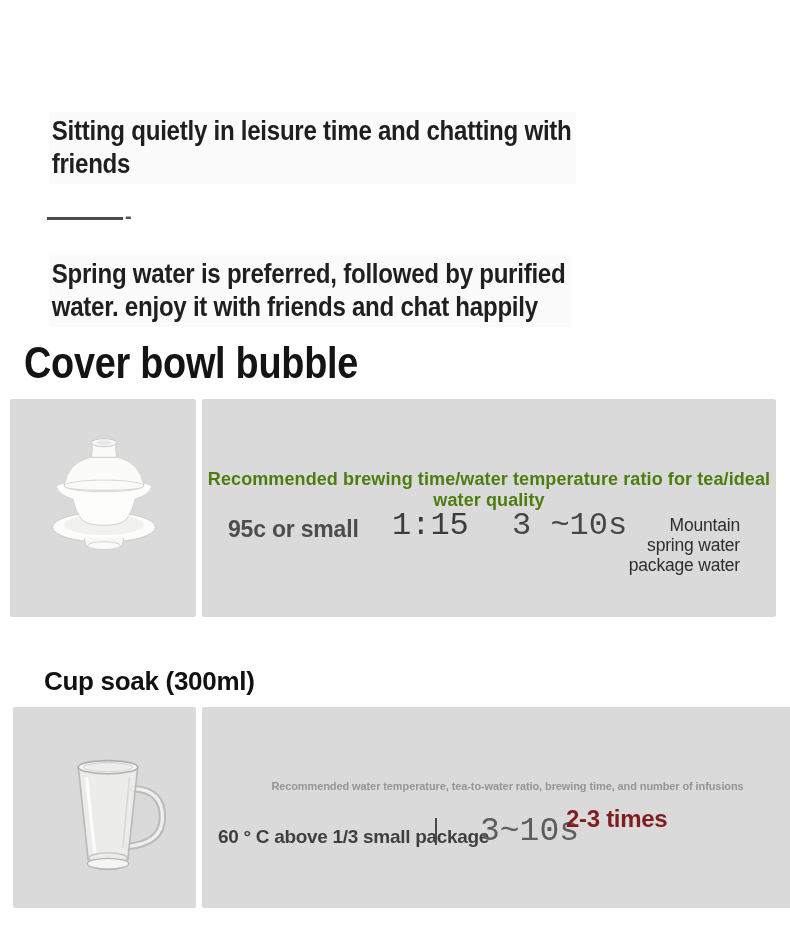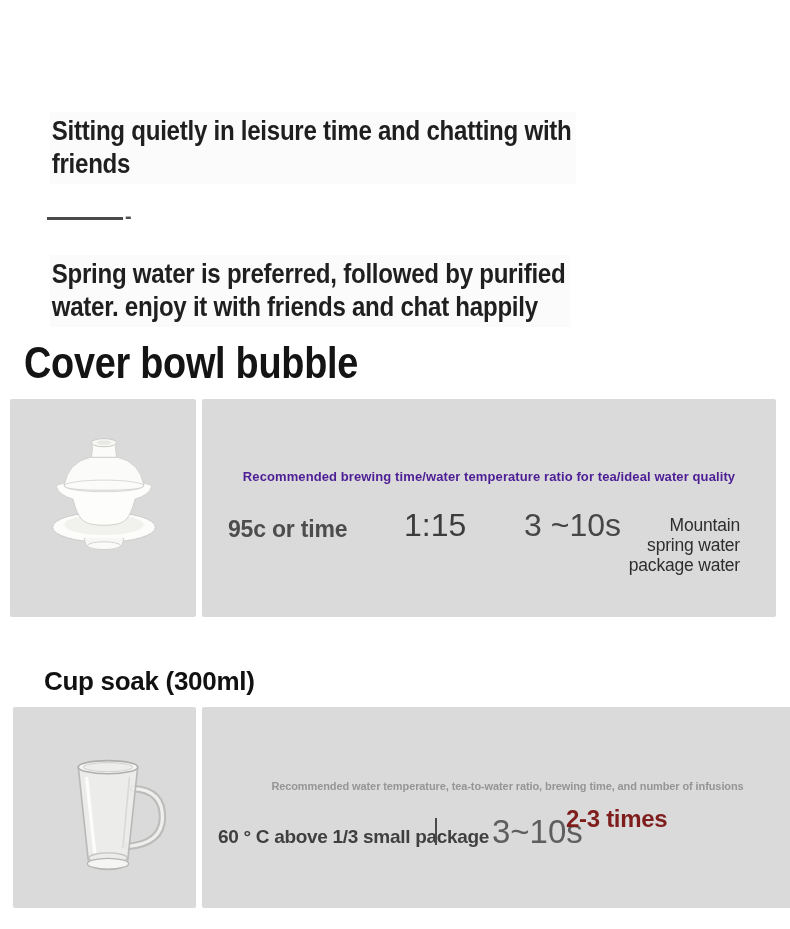--- a/index.html
+++ b/index.html
@@ -17,24 +17,24 @@
   .hero-sub{position:absolute;left:50px;top:255px;font-size:28px;line-height:33px;background:#fbfbfb;padding:2px 6px 4px 2px;}
   .divider{position:absolute;left:47px;top:217px;width:76px;height:3px;background:#4a4a4a;}
   .divider-dash{position:absolute;left:125px;top:205px;font-size:20px;font-weight:700;color:#4f4f4f;}
   .h-cover{position:absolute;left:24px;top:340px;font-size:44px;line-height:46px;color:#141414;margin:0;}
   .h-cup{position:absolute;left:28px;top:648px;font-size:26px;line-height:34px;font-weight:700;color:#111111;margin:16px;letter-spacing:-0.3px;}
   .panel{position:absolute;background:#dadada;border-radius:2px;}
   .p1-left{left:10px;top:399px;width:186px;height:218px;}
   .p1-right{left:202px;top:399px;width:574px;height:218px;}
   .p2-left{left:13px;top:707px;width:183px;height:201px;}
   .p2-right{left:202px;top:707px;width:611px;height:201px;}
-  .caption1{position:absolute;left:0;right:0;top:70px;text-align:center;font-size:13px;font-weight:700;color:#4c1d95;letter-spacing:0.1px;}
+  .caption1{position:absolute;left:0;right:0;top:70px;text-align:center;font-size:18px;font-weight:700;color:#4d7c0f;letter-spacing:0.1px;}
   .caption2{position:absolute;left:0;right:0;top:73px;text-align:center;font-size:11px;font-weight:700;color:#959595;letter-spacing:-0.1px;}
   .stat{position:absolute;white-space:nowrap;}
-  .serif{font-family:Liberation Sans, sans-serif;font-weight:400;margin-left:12px;}
+  .serif{font-family:Liberation Mono, monospace;font-weight:400;}
   .s1-temp{left:26px;top:117px;font-size:23px;font-weight:700;color:#4d4d4d;letter-spacing:-0.2px;}
   .s1-ratio{left:190px;top:108px;font-size:32px;color:#3c3c3c;}
   .s1-time{left:310px;top:108px;font-size:32px;color:#464646;}
   .s1-water{right:36px;top:116px;text-align:right;font-size:17.5px;line-height:20px;font-weight:400;color:#2e2e2e;letter-spacing:-0.2px;}
   .s2-temp{left:16px;top:119px;font-size:19px;font-weight:700;color:#3f3f3f;letter-spacing:-0.3px;}
   .s2-time{left:278px;top:106px;font-size:33px;color:#5e5e5e;text-align:right;}
   .s2-inf{left:364px;top:98px;font-size:24px;font-weight:700;color:#7f1d1d;letter-spacing:-0.3px;}
   .caret{position:absolute;left:233px;top:111px;width:2px;height:27px;background:#4a4a4a;}
   .img-wrap{position:absolute;}
   .gaiwan-pos{left:26px;top:36px;}
@@ -72,21 +72,21 @@
         <ellipse cx="70" cy="50.5" rx="41" ry="6" fill="none" stroke="#d8d8d5" stroke-width="1"></ellipse>
         <path d="M57 21 Q59 10 57 6 L83 6 Q81 10 83 21 Z" fill="#fbfbfa" stroke="#cfcfcc" stroke-width="1"></path>
         <ellipse cx="70" cy="6" rx="13" ry="4.2" fill="#f6f6f4" stroke="#c8c8c5" stroke-width="1"></ellipse>
         <ellipse cx="70" cy="6" rx="7" ry="2.2" fill="#e7e7e4"></ellipse>
       </svg>
     </div>
   </div>
 
   <div class="panel p1-right">
     <div class="caption1">Recommended brewing time/water temperature ratio for tea/ideal water quality</div>
-    <div class="stat s1-temp">95c or time</div>
+    <div class="stat s1-temp">95c or small</div>
     <div class="stat s1-ratio serif">1:15</div>
     <div class="stat s1-time serif">3 ~10s</div>
     <div class="stat s1-water">
       <div>Mountain</div>
       <div>spring water</div>
       <div>package water</div>
     </div>
   </div>
 
   <h2 class="h-cup">Cup soak (300ml)</h2>

